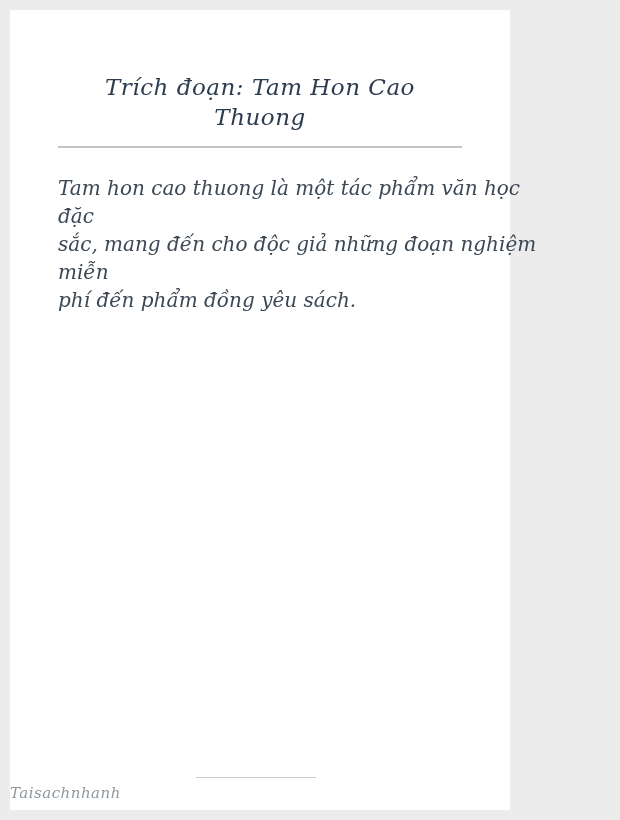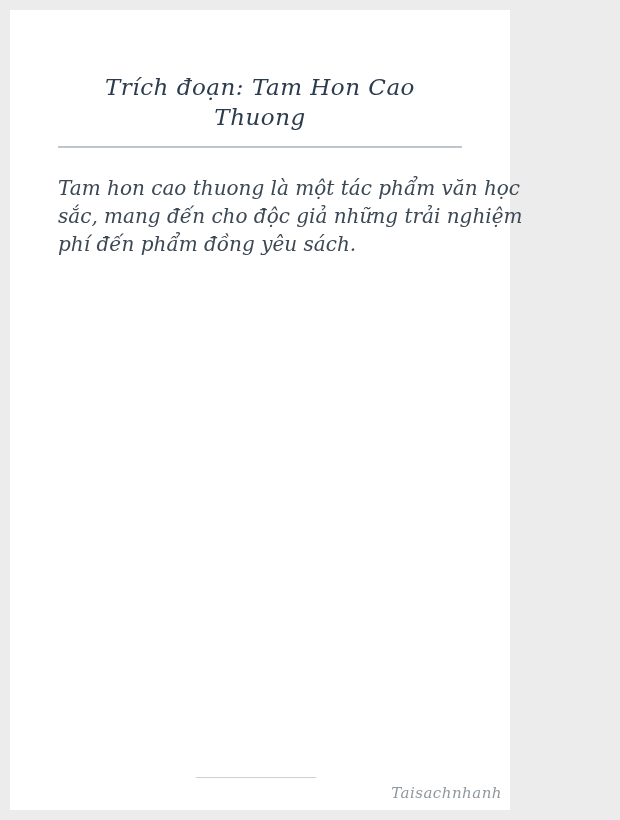--- a/index.html
+++ b/index.html
@@ -52,21 +52,21 @@
     color: #3c4854;
   }
   .excerpt-line {
     white-space: nowrap;
   }
   .page-footer {
     position: absolute;
     bottom: 7px;
     left: 0;
     right: 8px;
-    text-align: right;
+    text-align: left;
   }
   .footer-divider {
     width: 120px;
     margin: 0 auto 5px auto;
     border: none;
     border-top: 1px solid #ccd0d3;
   }
   .footer-brand {
     font-family: "DejaVu Serif", serif;
     font-style: italic;
@@ -81,21 +81,23 @@
 
 <div class="viewport">
   <div class="page">
 
     <h1 class="page-title">Trích đoạn: Tam Hon Cao Thuong</h1>
 
     <hr class="title-divider">
 
     <div class="excerpt-body">
       <div class="excerpt-line">Tam hon cao thuong là một tác phẩm văn học</div>
-      <div class="excerpt-line">sắc, mang đến cho độc giả những trải nghiệm</div>
+      <div class="excerpt-line">đặc</div>
+      <div class="excerpt-line">sắc, mang đến cho độc giả những đoạn nghiệm</div>
+      <div class="excerpt-line">miễn</div>
       <div class="excerpt-line">phí đến phẩm đồng yêu sách.</div>
     </div>
 
     <div class="page-footer">
       <hr class="footer-divider">
       <div class="footer-brand">Taisachnhanh</div>
     </div>
 
   </div>
 </div>

